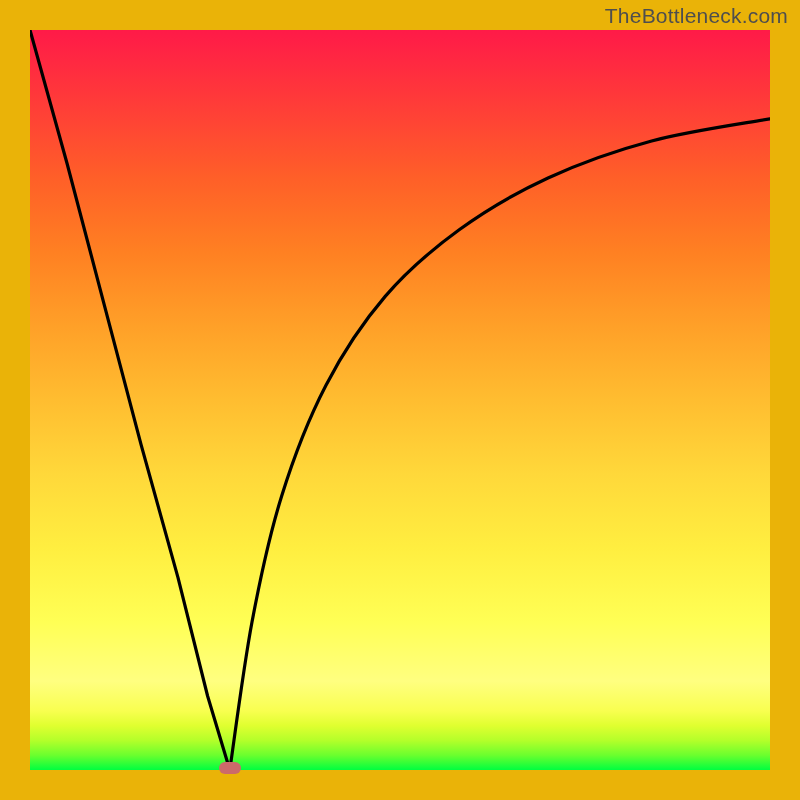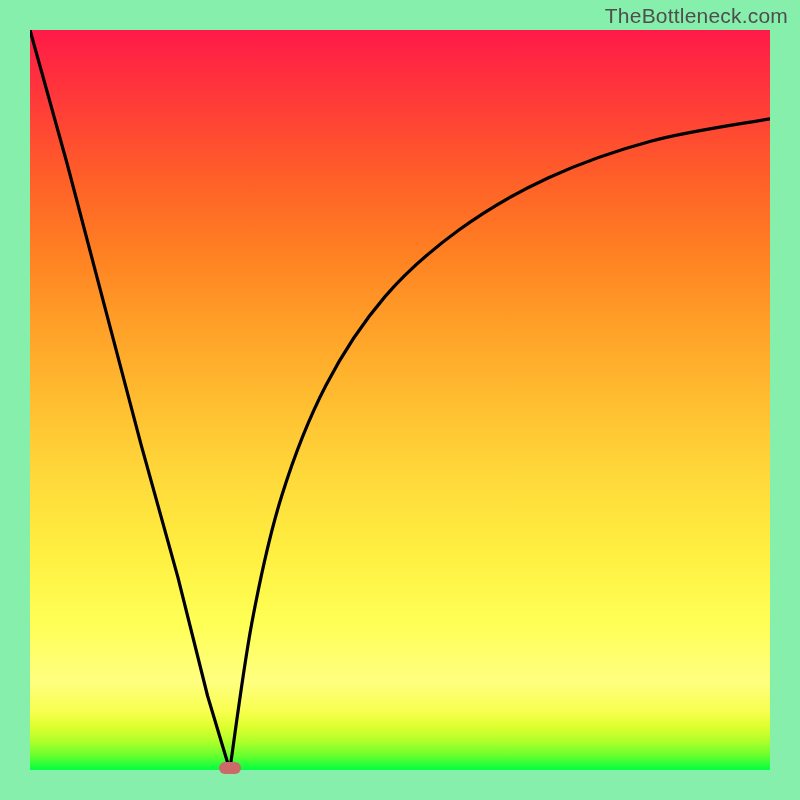--- a/index.html
+++ b/index.html
@@ -8,21 +8,21 @@
     width: 800px;
     height: 800px;
     background: #000;
     overflow: hidden;
     font-family: Arial, Helvetica, sans-serif;
   }
   .frame {
     position: relative;
     width: 800px;
     height: 800px;
-    background: #86efac;
+    background: #eab308;
   }
   .plot-area {
     position: absolute;
     left: 30px;
     top: 30px;
     width: 740px;
     height: 740px;
     
     background: linear-gradient(to top,
       #00ff40 0%,

